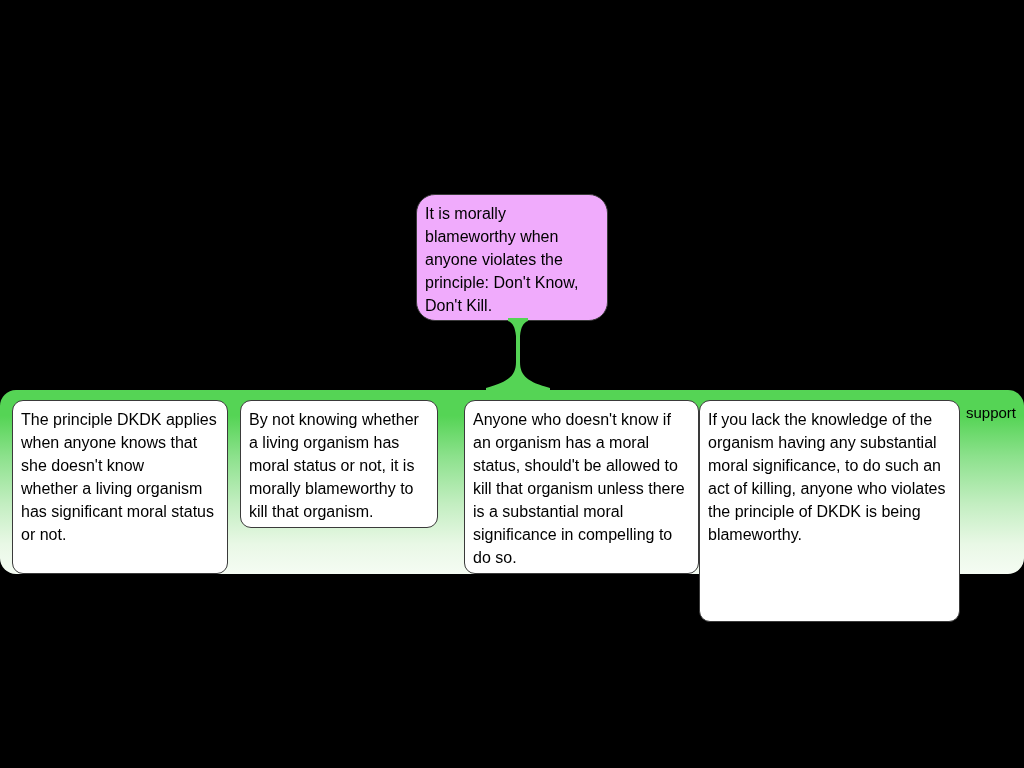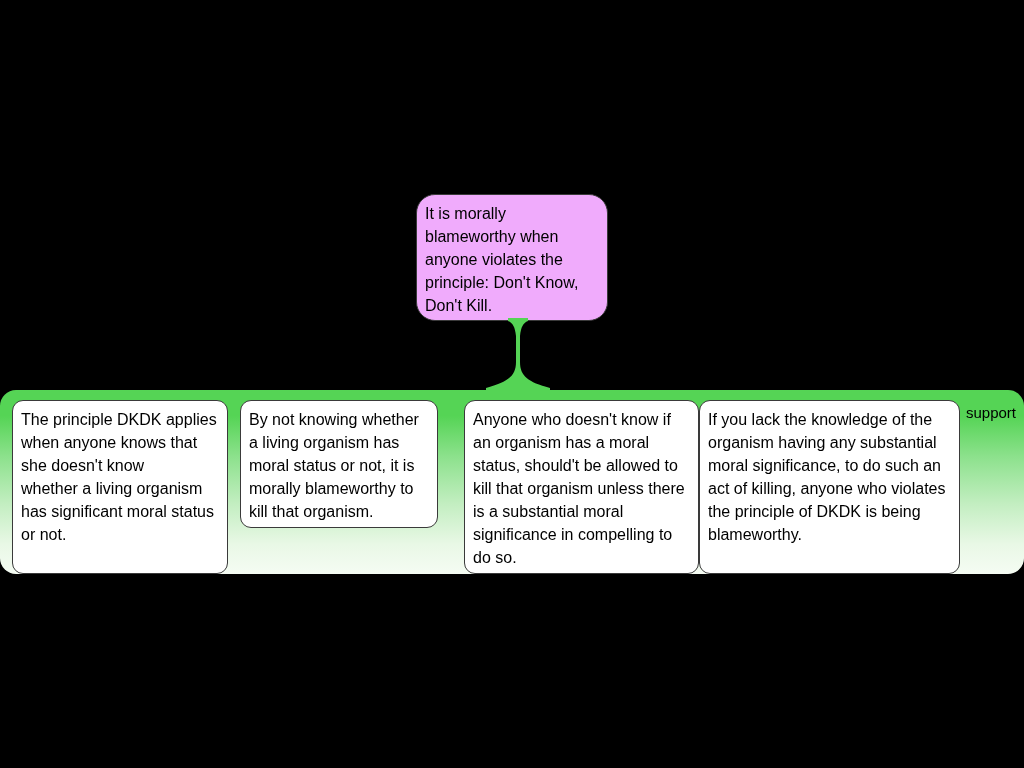--- a/index.html
+++ b/index.html
@@ -95,21 +95,21 @@
     font-size: 16px;
     line-height: 23px;
     padding: 7px 9px 14px 8px;
     white-space: pre-wrap;
     overflow: hidden;
   }
 
   #premise-0 { left: 12px;  top: 400px; width: 216px; height: 174px; }
   #premise-1 { left: 240px; top: 400px; width: 198px; height: 128px; }
   #premise-2 { left: 452px; top: 400px; width: 235px; height: 174px; margin-left: 12px; }
-  #premise-3 { left: 699px; top: 400px; width: 261px; height: 174px; }
+  #premise-3 { left: 699px; top: 400px; width: 261px; height: 222px; }
 </style>
 </head>
 <body>
 
 <div id="canvas">
 
   <div id="conclusion-node" class="node">It is morally blameworthy when anyone violates the principle: Don't Know, Don't Kill.</div>
 
   <div id="connector-wrap">
     <svg width="120" height="74" viewBox="0 0 120 74" xmlns="http://www.w3.org/2000/svg">

